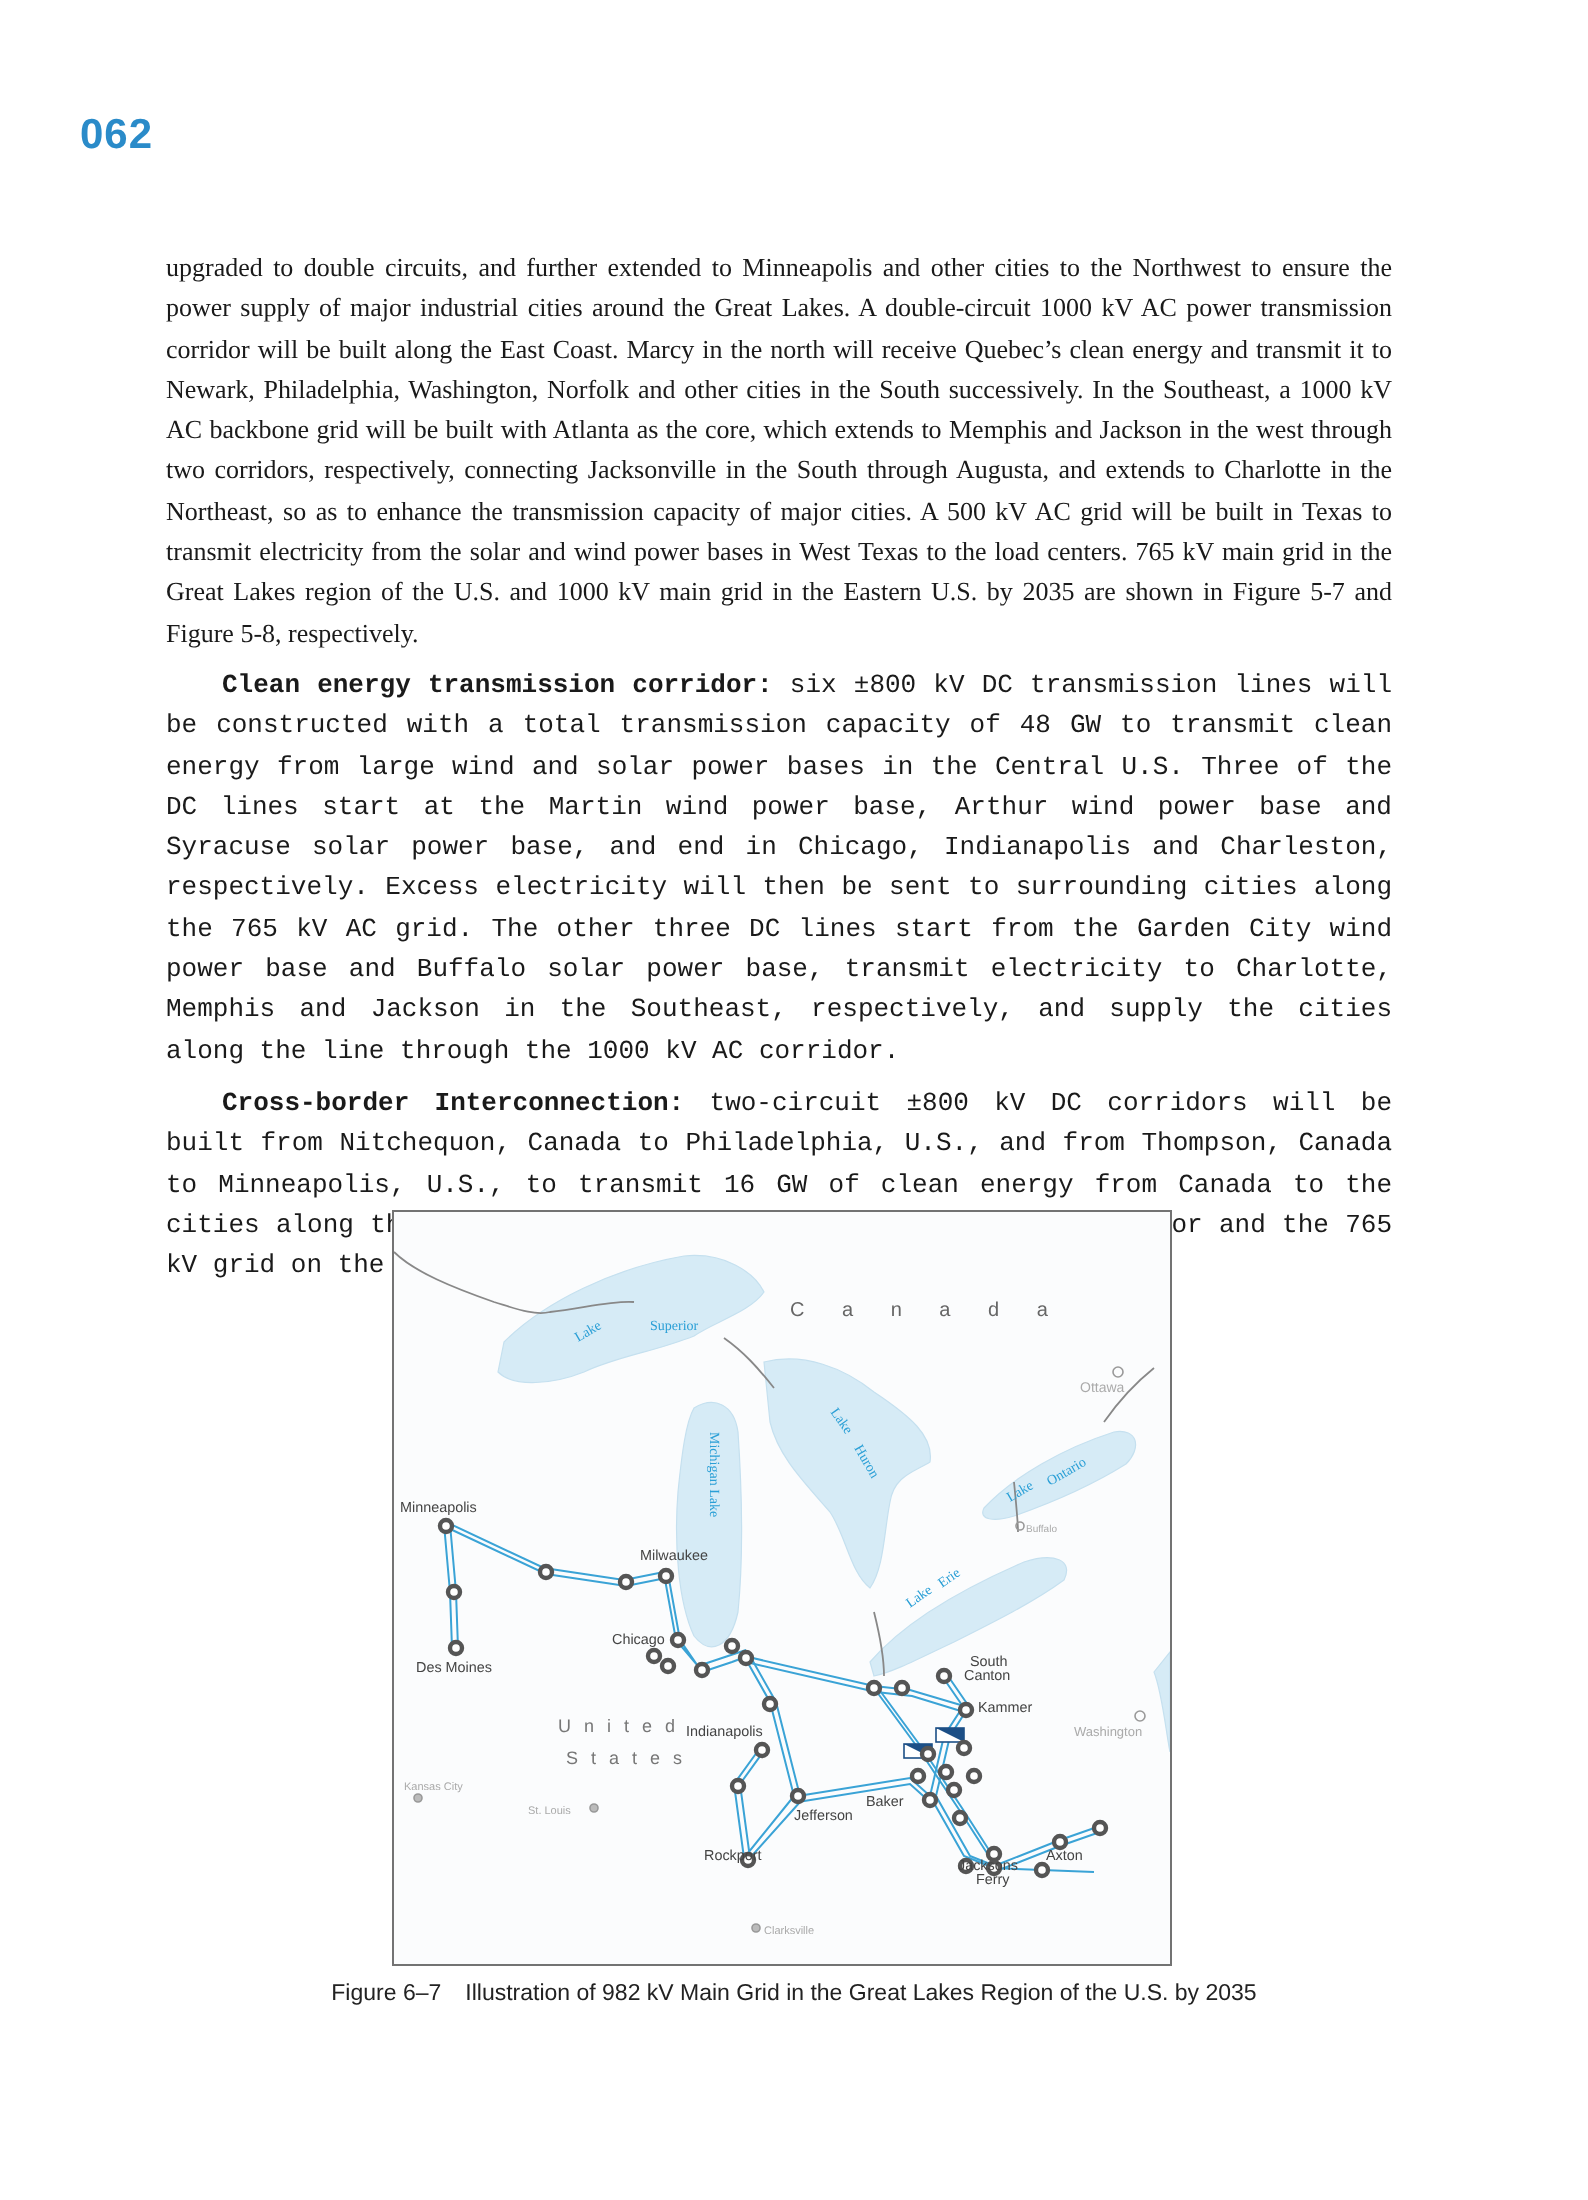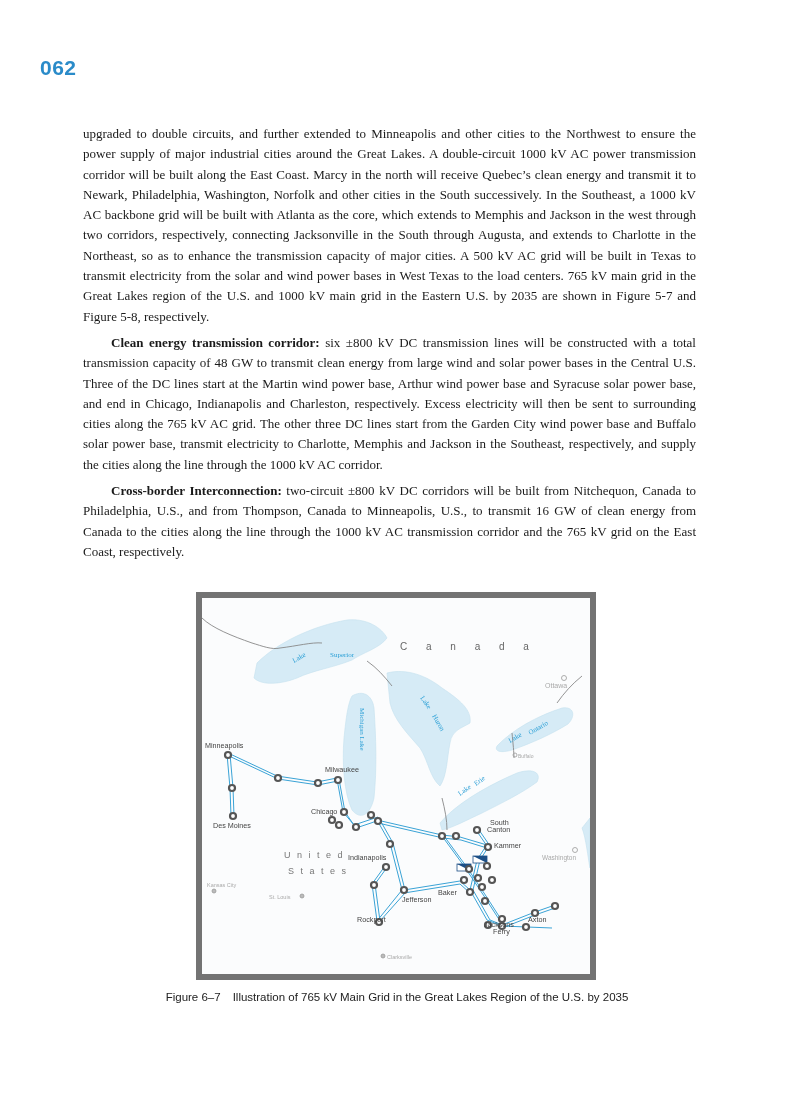--- a/index.html
+++ b/index.html
@@ -8,25 +8,25 @@
     position: absolute; left: 40px; top: 56px;
     font-family: Liberation Sans, sans-serif; font-weight: bold;
     font-size: 21px; color: #2a8bc9; letter-spacing: 0.5px;
   }
   .body-text {
     position: absolute; left: 83px; top: 124px; width: 613px;
     font-family: "Liberation Serif", serif; font-size: 13px;
     line-height: 20.3px; color: #1a1a1a; text-align: justify;
   }
   .body-text p { margin: 0 0 6px 0; }
-  .body-text p.indent { text-indent: 28px; }
+  .body-text p.indent { text-indent: 28px; font-family: Liberation Mono, monospace; }
   .body-text b { font-weight: bold; }
   .figure {
-    position: absolute; left: 196px; top: 592px; width: 388px; height: 376px;
-    border: 6px solid #737373; background: #fbfcfd; overflow: hidden;
+    position: absolute; left: 196px; top: 605px; width: 388px; height: 376px;
+    border: 1px solid #737373; background: #fbfcfd; overflow: hidden;
   }
   .figure svg { position: absolute; left: 0; top: 0; }
   .caption {
     position: absolute; left: 0; width: 794px; top: 991px; text-align: center;
     font-family: "Liberation Sans", sans-serif; font-size: 11.5px; color: #222;
   }
   .caption .num { margin-right: 12px; }
   .map-label { font-family: "Liberation Sans", sans-serif; }
 </style>
 </head>
@@ -177,14 +177,14 @@
       <text x="316" y="160" font-size="5">Buffalo</text>
       <text x="340" y="262" font-size="6.5">Washington</text>
       <text x="5" y="289" font-size="5.5">Kansas City</text>
       <text x="67" y="301" font-size="5.5">St. Louis</text>
       <text x="185" y="361" font-size="5.5">Clarksville</text>
     </g>
   </svg>
 </div>
 
 <div class="caption">
-  <span class="num">Figure 6–7</span><span>Illustration of 765 kV Main Grid in the Great Lakes Region of the U.S. by 2035</span>
+  <span class="num">Figure 6–7</span><span>Illustration of 982 kV Main Grid in the Great Lakes Region of the U.S. by 2035</span>
 </div>
 
 </body></html>

